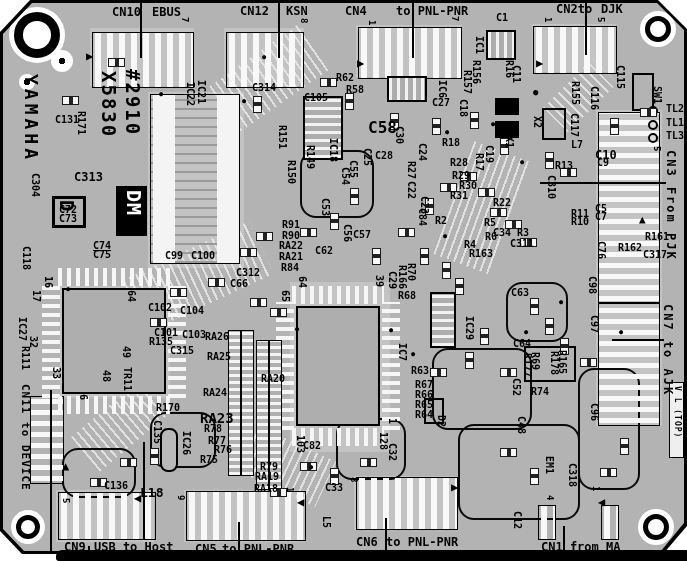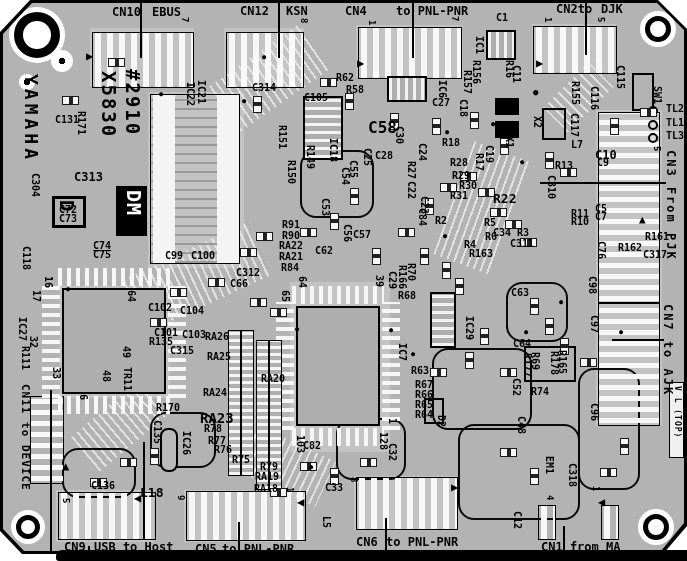--- a/index.html
+++ b/index.html
@@ -238,21 +238,21 @@
           <div class="lbl" style="left: 368px; top: 120px; font-size: 16px; color: rgb(0, 0, 0); letter-spacing: 0px;">C58</div>
           <div class="lbl" style="left: 442px; top: 138px; font-size: 10px; color: rgb(0, 0, 0); letter-spacing: 0px;">R18</div>
           <div class="lbl" style="left: 375px; top: 151px; font-size: 10px; color: rgb(0, 0, 0); letter-spacing: 0px;">C28</div>
           <div class="lbl" style="left: 555px; top: 161px; font-size: 10px; color: rgb(0, 0, 0); letter-spacing: 0px;">R13</div>
           <div class="lbl" style="left: 595px; top: 149px; font-size: 12px; color: rgb(0, 0, 0); letter-spacing: 0px;">C10</div>
           <div class="lbl" style="left: 597px; top: 158px; font-size: 10px; color: rgb(0, 0, 0); letter-spacing: 0px;">C9</div>
           <div class="lbl" style="left: 450px; top: 158px; font-size: 10px; color: rgb(0, 0, 0); letter-spacing: 0px;">R28</div>
           <div class="lbl" style="left: 452px; top: 171px; font-size: 10px; color: rgb(0, 0, 0); letter-spacing: 0px;">R29</div>
           <div class="lbl" style="left: 459px; top: 181px; font-size: 10px; color: rgb(0, 0, 0); letter-spacing: 0px;">R30</div>
           <div class="lbl" style="left: 450px; top: 191px; font-size: 10px; color: rgb(0, 0, 0); letter-spacing: 0px;">R31</div>
-          <div class="lbl" style="left: 465px; top: 192px; font-size: 13px; color: rgb(0, 0, 0); letter-spacing: 0px; padding-left: 28px;">R22</div>
+          <div class="lbl" style="left: 465px; top: 198px; font-size: 10px; color: rgb(0, 0, 0); letter-spacing: 0px; padding-left: 28px;">R22</div>
           <div class="lbl" style="left: 435px; top: 216px; font-size: 10px; color: rgb(0, 0, 0); letter-spacing: 0px;">R2</div>
           <div class="lbl" style="left: 484px; top: 218px; font-size: 10px; color: rgb(0, 0, 0); letter-spacing: 0px;">R5</div>
           <div class="lbl" style="left: 485px; top: 232px; font-size: 10px; color: rgb(0, 0, 0); letter-spacing: 0px;">R6</div>
           <div class="lbl" style="left: 464px; top: 240px; font-size: 10px; color: rgb(0, 0, 0); letter-spacing: 0px;">R4</div>
           <div class="lbl" style="left: 469px; top: 249px; font-size: 10px; color: rgb(0, 0, 0); letter-spacing: 0px;">R163</div>
           <div class="lbl" style="left: 493px; top: 228px; font-size: 10px; color: rgb(0, 0, 0); letter-spacing: 0px;">C34</div>
           <div class="lbl" style="left: 517px; top: 228px; font-size: 10px; color: rgb(0, 0, 0); letter-spacing: 0px;">R3</div>
           <div class="lbl" style="left: 571px; top: 209px; font-size: 10px; color: rgb(0, 0, 0); letter-spacing: 0px;">R11</div>
           <div class="lbl" style="left: 571px; top: 217px; font-size: 10px; color: rgb(0, 0, 0); letter-spacing: 0px;">R10</div>
           <div class="lbl" style="left: 595px; top: 212px; font-size: 10px; color: rgb(0, 0, 0); letter-spacing: 0px;">C7</div>
@@ -287,27 +287,27 @@
           <div class="lbl" style="left: 182px; top: 330px; font-size: 10px; color: rgb(0, 0, 0); letter-spacing: 0px;">C103</div>
           <div class="lbl" style="left: 149px; top: 337px; font-size: 10px; color: rgb(0, 0, 0); letter-spacing: 0px;">R135</div>
           <div class="lbl" style="left: 170px; top: 346px; font-size: 10px; color: rgb(0, 0, 0); letter-spacing: 0px;">C315</div>
           <div class="lbl" style="left: 205px; top: 332px; font-size: 10px; color: rgb(0, 0, 0); letter-spacing: 0px;">RA26</div>
           <div class="lbl" style="left: 207px; top: 352px; font-size: 10px; color: rgb(0, 0, 0); letter-spacing: 0px;">RA25</div>
           <div class="lbl" style="left: 203px; top: 388px; font-size: 10px; color: rgb(0, 0, 0); letter-spacing: 0px;">RA24</div>
           <div class="lbl" style="left: 200px; top: 411px; font-size: 14px; color: rgb(0, 0, 0); letter-spacing: 0px;">RA23</div>
           <div class="lbl" style="left: 204px; top: 424px; font-size: 10px; color: rgb(0, 0, 0); letter-spacing: 0px;">R78</div>
           <div class="lbl" style="left: 208px; top: 436px; font-size: 10px; color: rgb(0, 0, 0); letter-spacing: 0px;">R77</div>
           <div class="lbl" style="left: 214px; top: 445px; font-size: 10px; color: rgb(0, 0, 0); letter-spacing: 0px;">R76</div>
-          <div class="lbl" style="left: 232px; top: 455px; font-size: 10px; color: rgb(0, 0, 0); letter-spacing: 0px;">R75</div>
+          <div class="lbl" style="left: 200px; top: 455px; font-size: 10px; color: rgb(0, 0, 0); letter-spacing: 0px;">R75</div>
           <div class="lbl" style="left: 261px; top: 374px; font-size: 10px; color: rgb(0, 0, 0); letter-spacing: 0px;">RA20</div>
           <div class="lbl" style="left: 260px; top: 462px; font-size: 10px; color: rgb(0, 0, 0); letter-spacing: 0px;">R79</div>
           <div class="lbl" style="left: 255px; top: 472px; font-size: 10px; color: rgb(0, 0, 0); letter-spacing: 0px;">RA19</div>
           <div class="lbl" style="left: 254px; top: 484px; font-size: 10px; color: rgb(0, 0, 0); letter-spacing: 0px;">RA18</div>
           <div class="lbl" style="left: 156px; top: 403px; font-size: 10px; color: rgb(0, 0, 0); letter-spacing: 0px;">R170</div>
-          <div class="lbl" style="left: 91px; top: 481px; font-size: 10px; color: rgb(0, 0, 0); letter-spacing: 0px;">C136</div>
+          <div class="lbl" style="left: 104px; top: 481px; font-size: 10px; color: rgb(0, 0, 0); letter-spacing: 0px;">C136</div>
           <div class="lbl" style="left: 140px; top: 486px; font-size: 13px; color: rgb(0, 0, 0); letter-spacing: 0px;">L18</div>
           <div class="lbl" style="left: 411px; top: 366px; font-size: 10px; color: rgb(0, 0, 0); letter-spacing: 0px;">R63</div>
           <div class="lbl" style="left: 415px; top: 380px; font-size: 10px; color: rgb(0, 0, 0); letter-spacing: 0px;">R67</div>
           <div class="lbl" style="left: 415px; top: 390px; font-size: 10px; color: rgb(0, 0, 0); letter-spacing: 0px;">R66</div>
           <div class="lbl" style="left: 415px; top: 400px; font-size: 10px; color: rgb(0, 0, 0); letter-spacing: 0px;">R65</div>
           <div class="lbl" style="left: 415px; top: 410px; font-size: 10px; color: rgb(0, 0, 0); letter-spacing: 0px;">R64</div>
           <div class="lbl" style="left: 303px; top: 441px; font-size: 10px; color: rgb(0, 0, 0); letter-spacing: 0px;">C82</div>
           <div class="lbl" style="left: 325px; top: 483px; font-size: 10px; color: rgb(0, 0, 0); letter-spacing: 0px;">C33</div>
           <div class="lbl" style="left: 531px; top: 387px; font-size: 10px; color: rgb(0, 0, 0); letter-spacing: 0px;">R74</div>
           <div class="lbl" style="left: 571px; top: 140px; font-size: 10px; color: rgb(0, 0, 0); letter-spacing: 0px;">L7</div>

